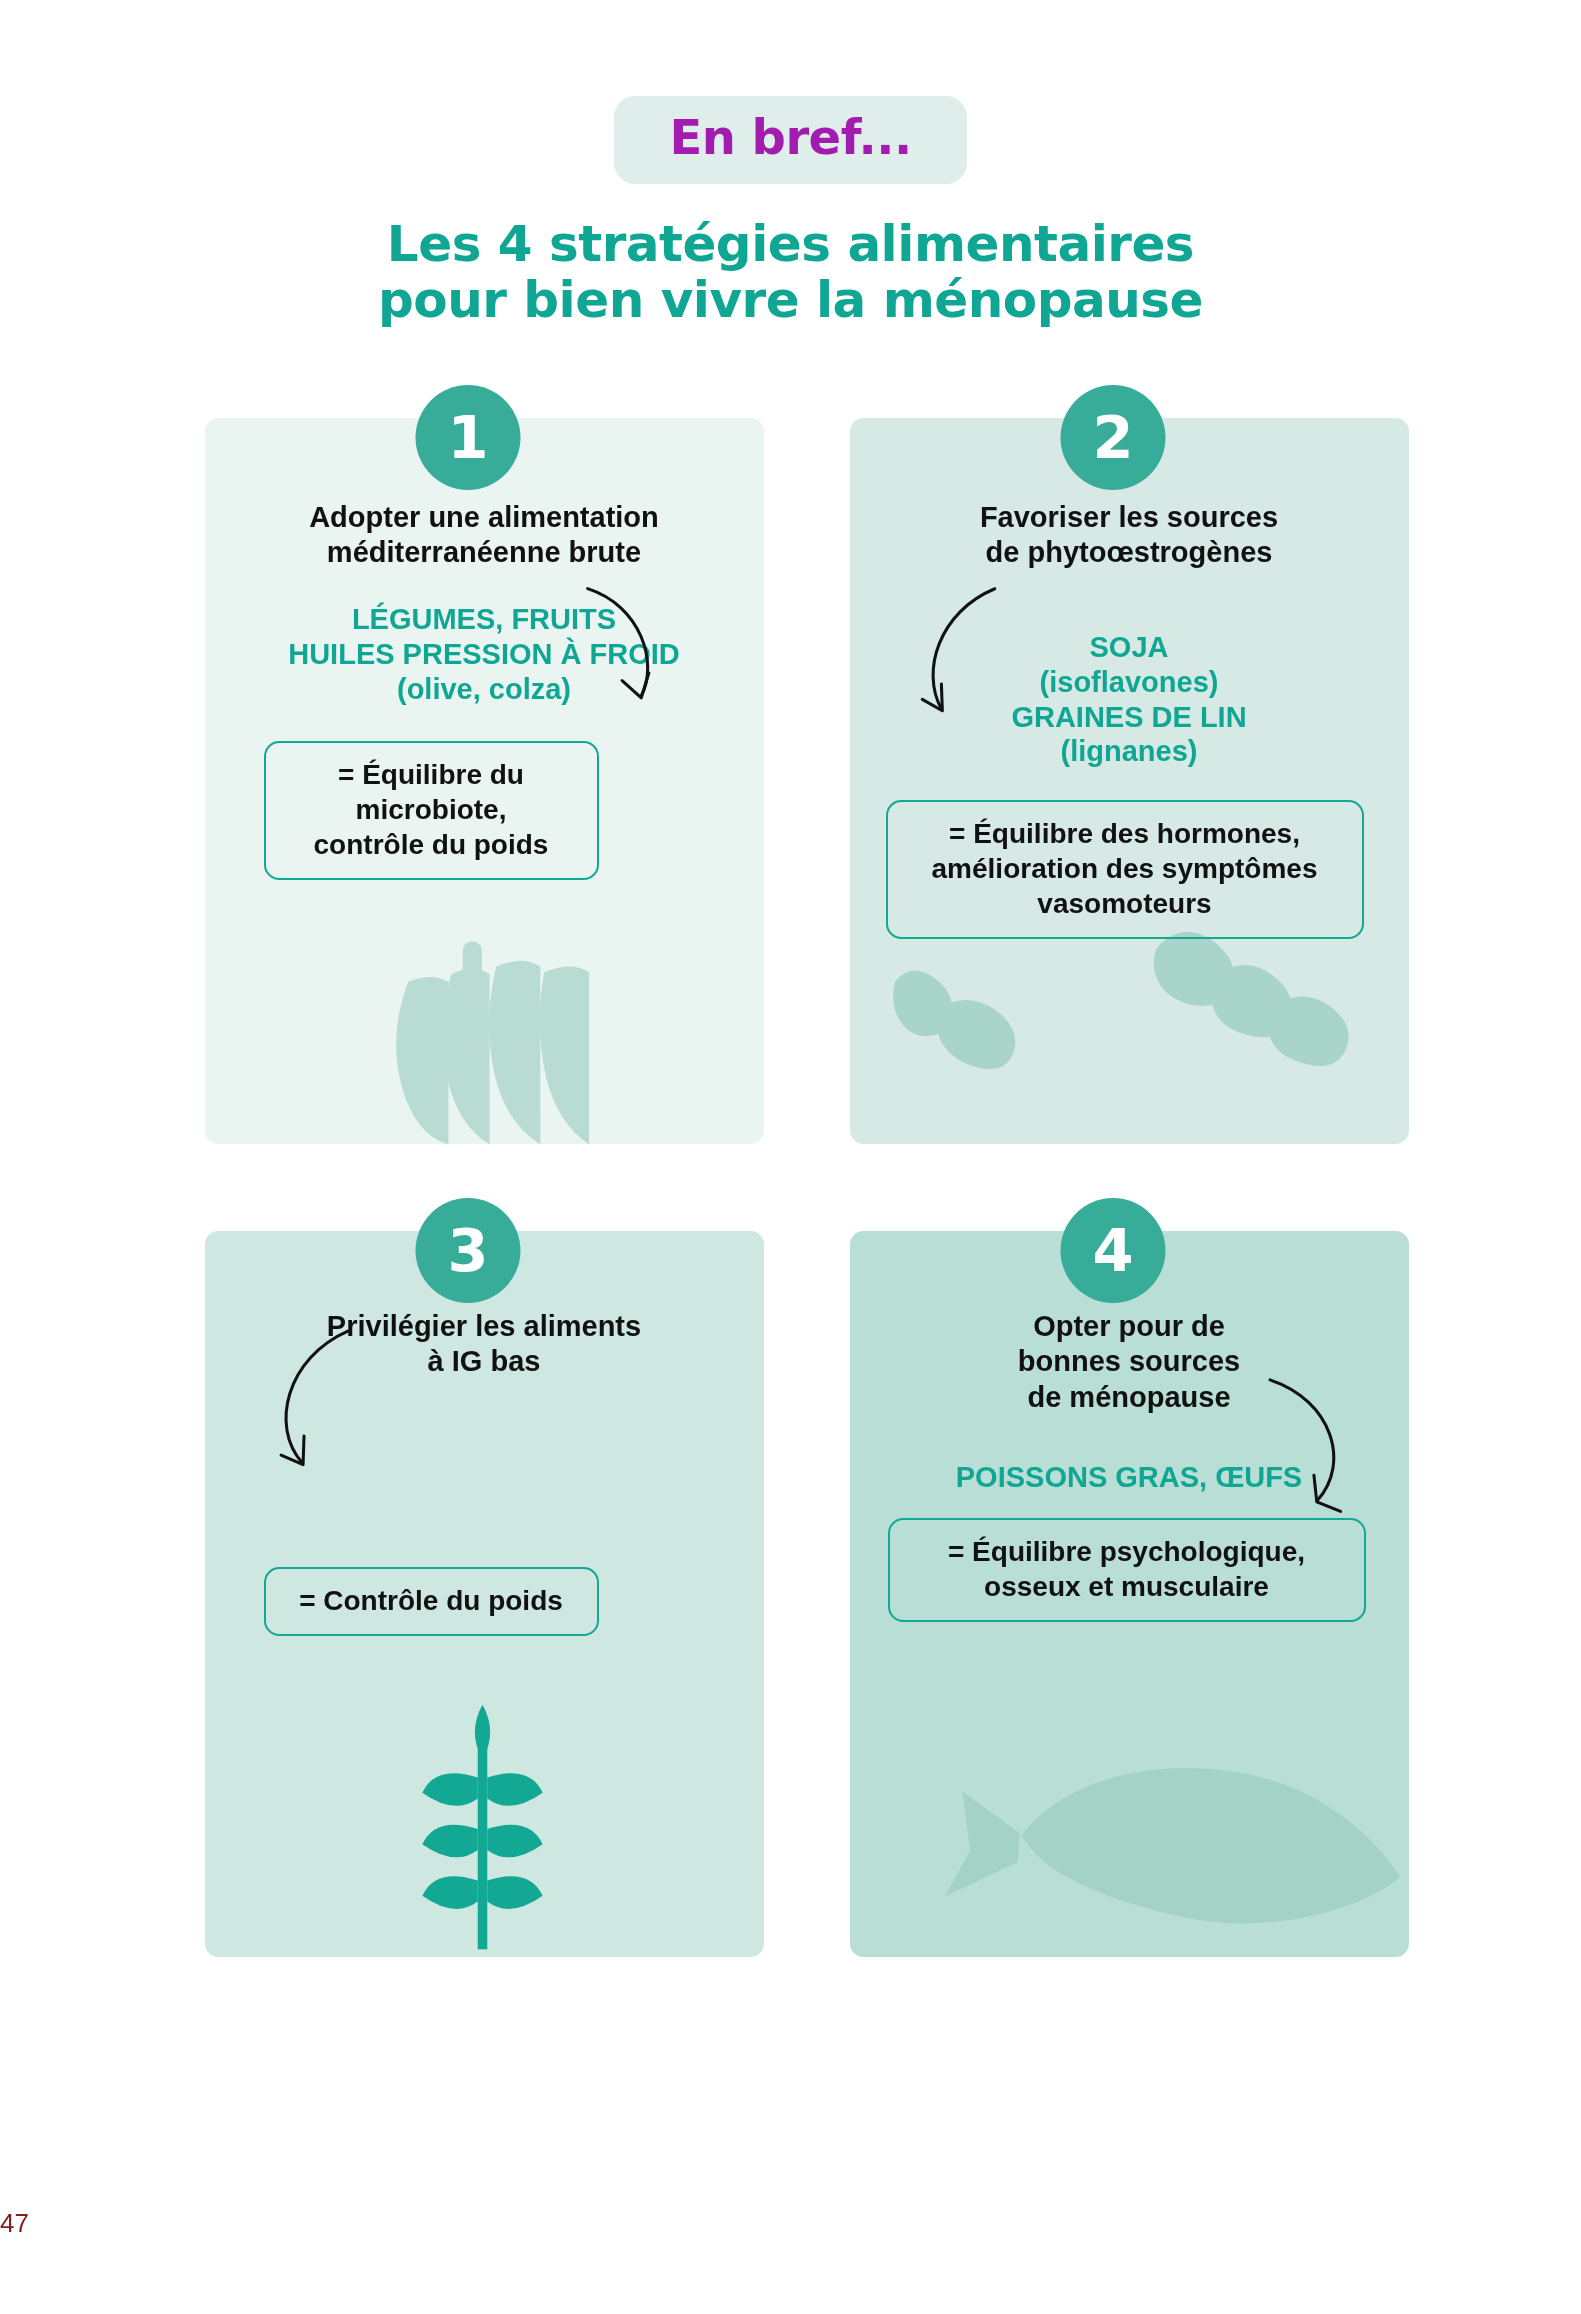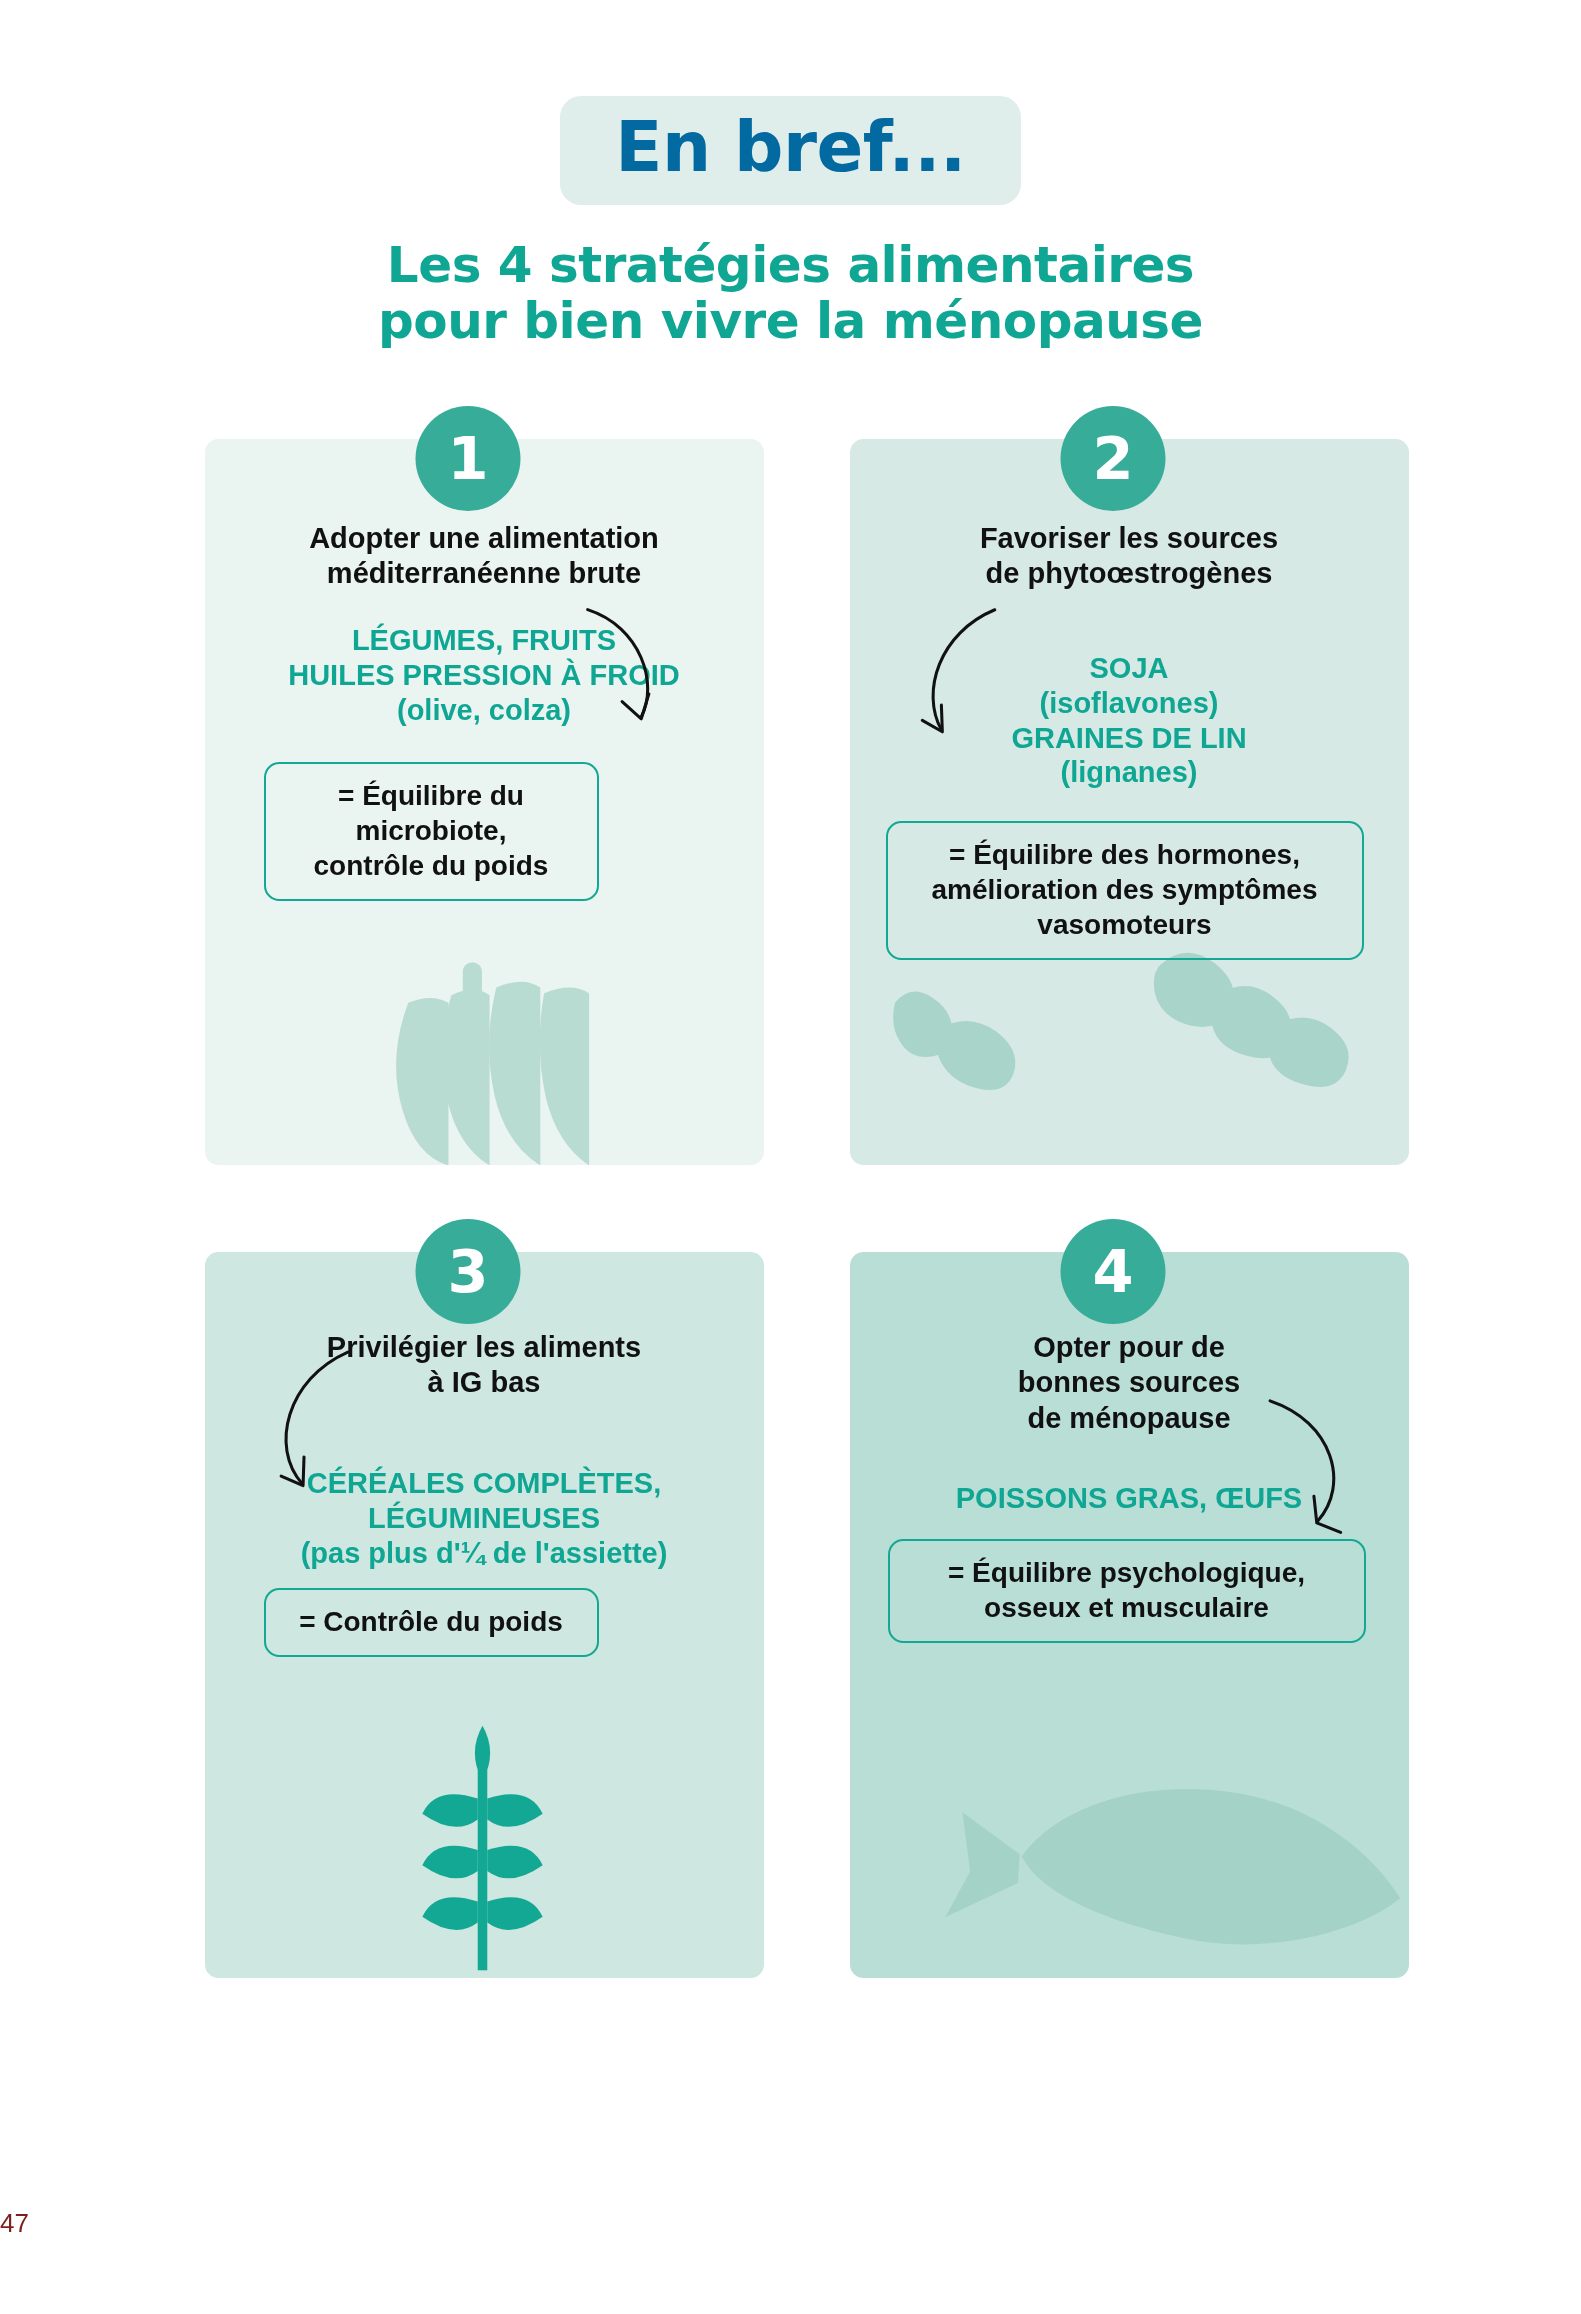--- a/index.html
+++ b/index.html
@@ -30,23 +30,23 @@
   }
   .badge {
     display: inline-block;
     background: #dfeeea;
     border-radius: 21px;
     padding: 17px 55px 23px 55px;
     line-height: 1;
   }
   .badge-text {
     display: block;
-    font-size: 69px;
-    font-weight: 700;
-    color: #0369a1;
+    font-size: 48px;
+    font-weight: 700;
+    color: #a21caf;
     letter-spacing: -0.5px;
     font-family: "DejaVu Sans", sans-serif;
   }
   .subtitle {
     margin-top: 32px;
     font-size: 50px;
     font-weight: 700;
     color: #0FA693;
     line-height: 1.12;
     letter-spacing: -0.5px;
@@ -274,25 +274,20 @@
             <path d="M105 136 q44 -14 58 16 q-34 24 -58 6 z"></path>
             <path d="M95 190 q-44 -14 -58 16 q34 24 58 6 z"></path>
             <path d="M105 190 q44 -14 58 16 q-34 24 -58 6 z"></path>
           </g>
         </svg>
         <div class="card-body">
           <div class="headline" style="top:78px;">
             <span>Privilégier les aliments</span>
             <span>à IG bas</span>
           </div>
-          <div class="keyword" style="top:214px;">
-            <span>CÉRÉALES COMPLÈTES,</span>
-            <span>LÉGUMINEUSES</span>
-            <span class="sub">(pas plus d'¼ de l'assiette)</span>
-          </div>
           <div class="result" style="left:59px; top:336px; width:335px;">
             <span>= Contrôle du poids</span>
           </div>
         </div>
         <svg class="arrow-svg" style="left:38px; top:92px;" width="143" height="163" viewBox="0 0 150 170">
           <path d="M110 8 C 46 36, 28 108, 62 146" fill="none" stroke="#111111" stroke-width="3.2" stroke-linecap="round"></path>
           <path d="M63 148 L 40 138 M63 148 L 64 118" fill="none" stroke="#111111" stroke-width="3.2" stroke-linecap="round"></path>
         </svg>
       </div>
       <div class="num">3</div>

